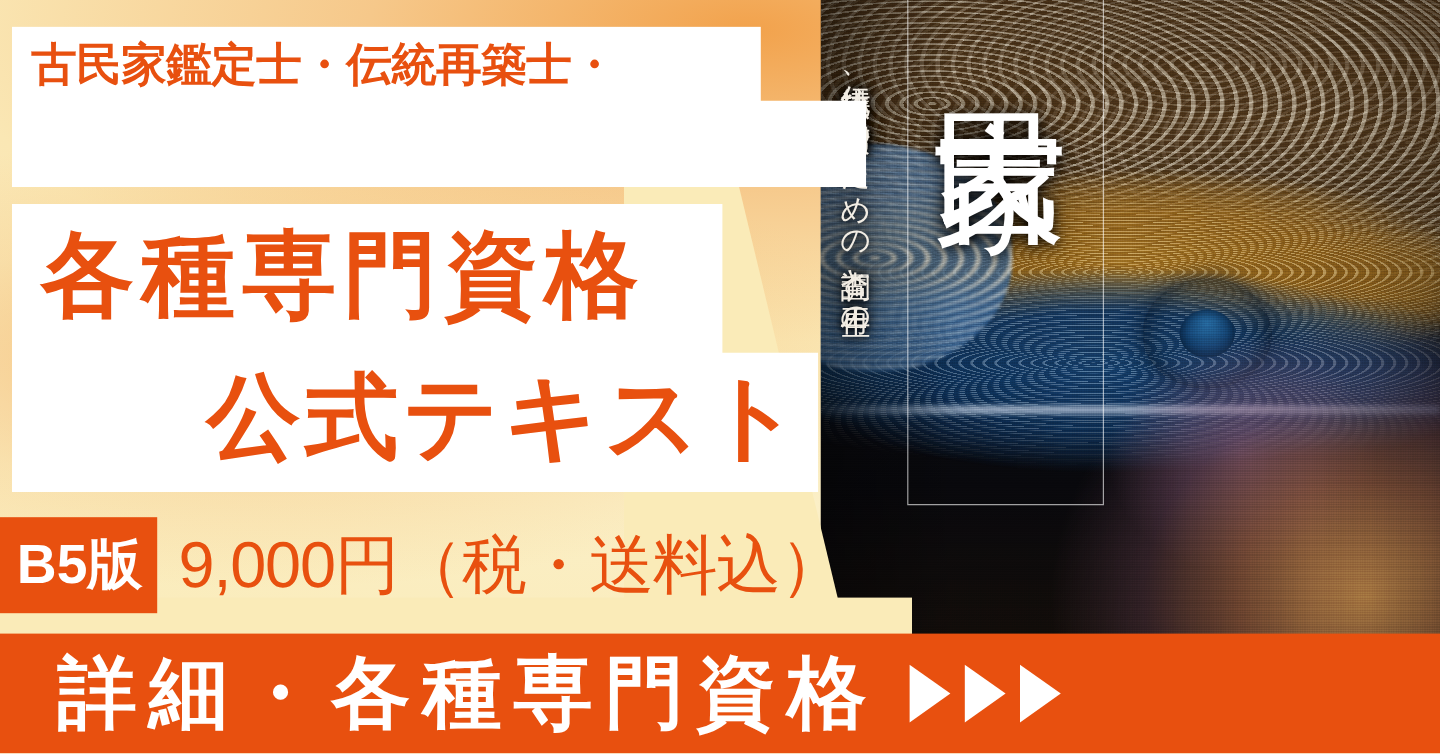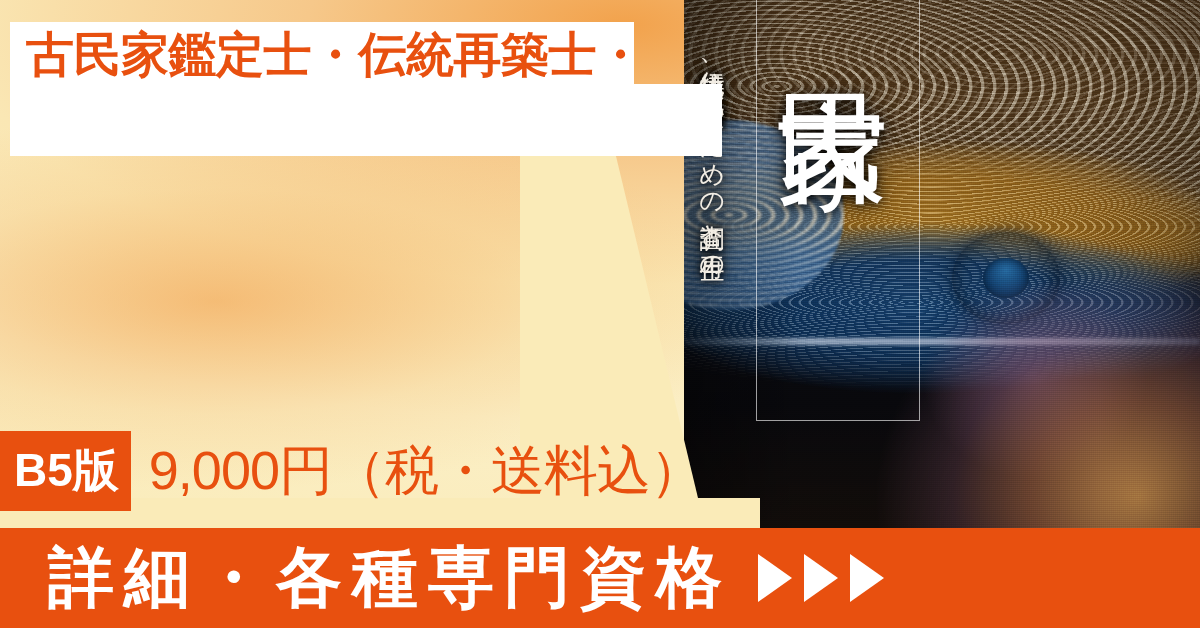--- a/index.html
+++ b/index.html
@@ -245,21 +245,21 @@
     height: 134px;
     background: #ffffff;
     clip-path: polygon(0 0, 624px 0, 624px 62px, 712px 62px, 712px 134px, 0 134px);
   }
   .panel-top-text {
     position: absolute;
     left: 16px;
     top: 0;
     width: 700px;
     color: #E8500F;
-    font-size: 48px;
+    font-size: 38px;
     font-weight: 700;
     line-height: 66px;
     letter-spacing: -0.5px;
     white-space: nowrap;
   }
   .panel-top-text > div { height: 66px; }
 
   
   .panel-main {
     position: absolute;
@@ -382,20 +382,26 @@
 
   <div class="cream-wedge"></div>
   <div class="cream-wedge-2"></div>
 
   <div class="panel-top">
     <div class="panel-top-text">
       <div>古民家鑑定士・伝統再築士・</div>
     </div>
   </div>
 
+  <div class="panel-main">
+    <div class="headline">
+      <div class="l1">各種専門資格</div>
+      <div class="l2">公式テキスト</div>
+    </div>
+  </div>
 
   <div class="price-row">
     <div class="badge-b5">B5版</div>
     <div class="price-text">9,000円（税・送料込）</div>
   </div>
 
   <div class="cta">
     <div class="cta-text">詳細・各種専門資格</div>
     <div class="cta-arrows">
       <span class="arrow"></span>

